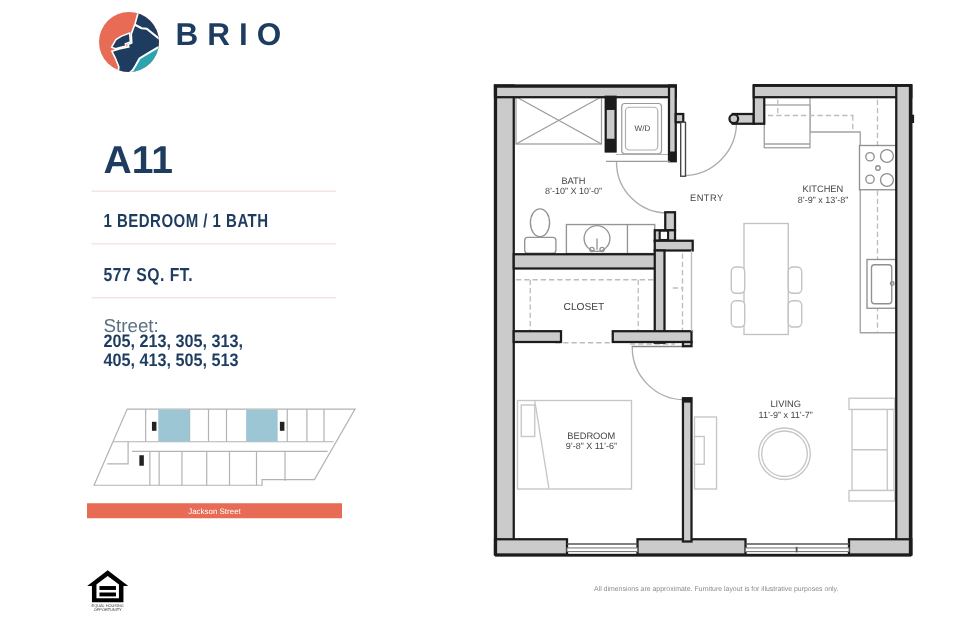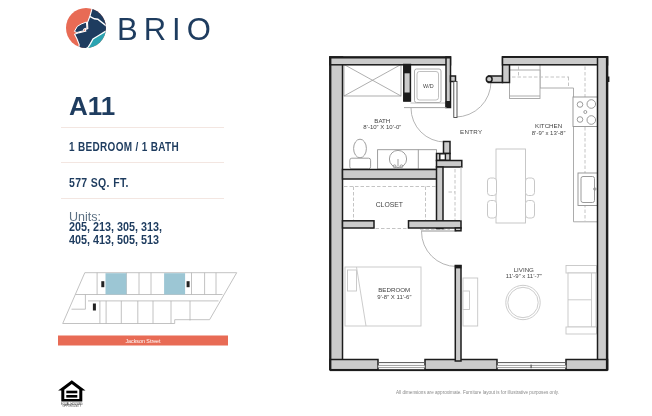--- a/index.html
+++ b/index.html
@@ -18,35 +18,35 @@
     </defs>
   <g clip-path="url(#lc)">
     <rect x="-1" y="-1" width="42" height="42" fill="#e86b55"></rect>
     <path d="M26.5,-1 L44,-1 L44,22 L39,24.9 L32.3,28.9 L27,32.2 L24.6,36.6 L22.6,40 L20,43 L12.5,43 L13.2,36.5 L10.8,30.5 L8.6,26.2 L13.4,24.6 L19.8,23.2 L19.3,21.6 L21.8,20.6 L21.5,14.6 L24,8 Z" fill="#1e3c5f" stroke="#fff" stroke-width="1.1"></path>
     <polyline points="23.7,8.3 28.4,10.8 31.8,11.2 39.6,17.4 44,19.6" fill="none" stroke="#fff" stroke-width="1.4"></polyline>
     <path d="M8.4,23.4 L11.3,18.4 L15,16.1 L20.4,14 L20.9,19.9 L17.6,21.1 L17.9,22.7 L10.9,24.5 Z" fill="#1e3c5f" stroke="#fff" stroke-width="1"></path>
     <path d="M44,21.8 L44,44 L14,44 L19.8,41 L22.4,38.9 L24.4,35.6 L27,31 L32.3,27.7 L39,23.7 Z" fill="#2ba3b1" stroke="#fff" stroke-width="1.3"></path>
   </g>
 </svg>
 
-<div class="abs navy" style="left:117px;top:12px;font-size:31px;font-weight:normal;letter-spacing:6px;">BRIO</div>
+<div class="abs navy" style="left:117px;top:12px;font-size:21px;font-weight:bold;letter-spacing:6px;">BRIO</div>
 
 <div class="abs navy" style="left:69px;top:91px;font-size:26px;font-weight:bold;">A11</div>
 
 <div class="abs" style="left:61px;top:127px;width:163px;height:1px;background:#f3e6e1;"></div>
 
 <div class="abs navy" style="left:69px;top:140px;font-size:12.5px;font-weight:bold;letter-spacing:0.4px;transform:scaleX(0.8);transform-origin:0 0;">1 BEDROOM / 1 BATH</div>
 
 <div class="abs" style="left:61px;top:162px;width:163px;height:1px;background:#f3e6e1;"></div>
 
 <div class="abs navy" style="left:69px;top:176px;font-size:12.5px;font-weight:bold;letter-spacing:0.4px;transform:scaleX(0.84);transform-origin:0 0;">577 SQ. FT.</div>
 
 <div class="abs" style="left:61px;top:198px;width:163px;height:1px;background:#f3e6e1;"></div>
 
-<div class="abs" style="left:69px;top:209.5px;font-size:12.5px;color:#5c7083;">Units:</div>
+<div class="abs" style="left:69px;top:209.5px;font-size:12.5px;color:#5c7083;">Street:</div>
 
 <div class="abs navy" style="left:69px;top:220.5px;font-size:12px;font-weight:bold;line-height:13px;transform:scaleX(0.9);transform-origin:0 0;">205, 213, 305, 313,<br>405, 413, 505, 513</div>
 
 <svg class="abs" style="left:0;top:0" width="652" height="416" viewBox="0 0 652 416">
 
   <g stroke="#b3b3b3" stroke-width="0.8" fill="none">
 
     <polygon points="84.8,272.7 236.7,272.7 209.6,319.7 174.7,319.7 174.7,323.5 62.7,323.5" fill="#fff"></polygon>
 
     <line x1="75.5" y1="294.5" x2="222.5" y2="294.5"></line>

